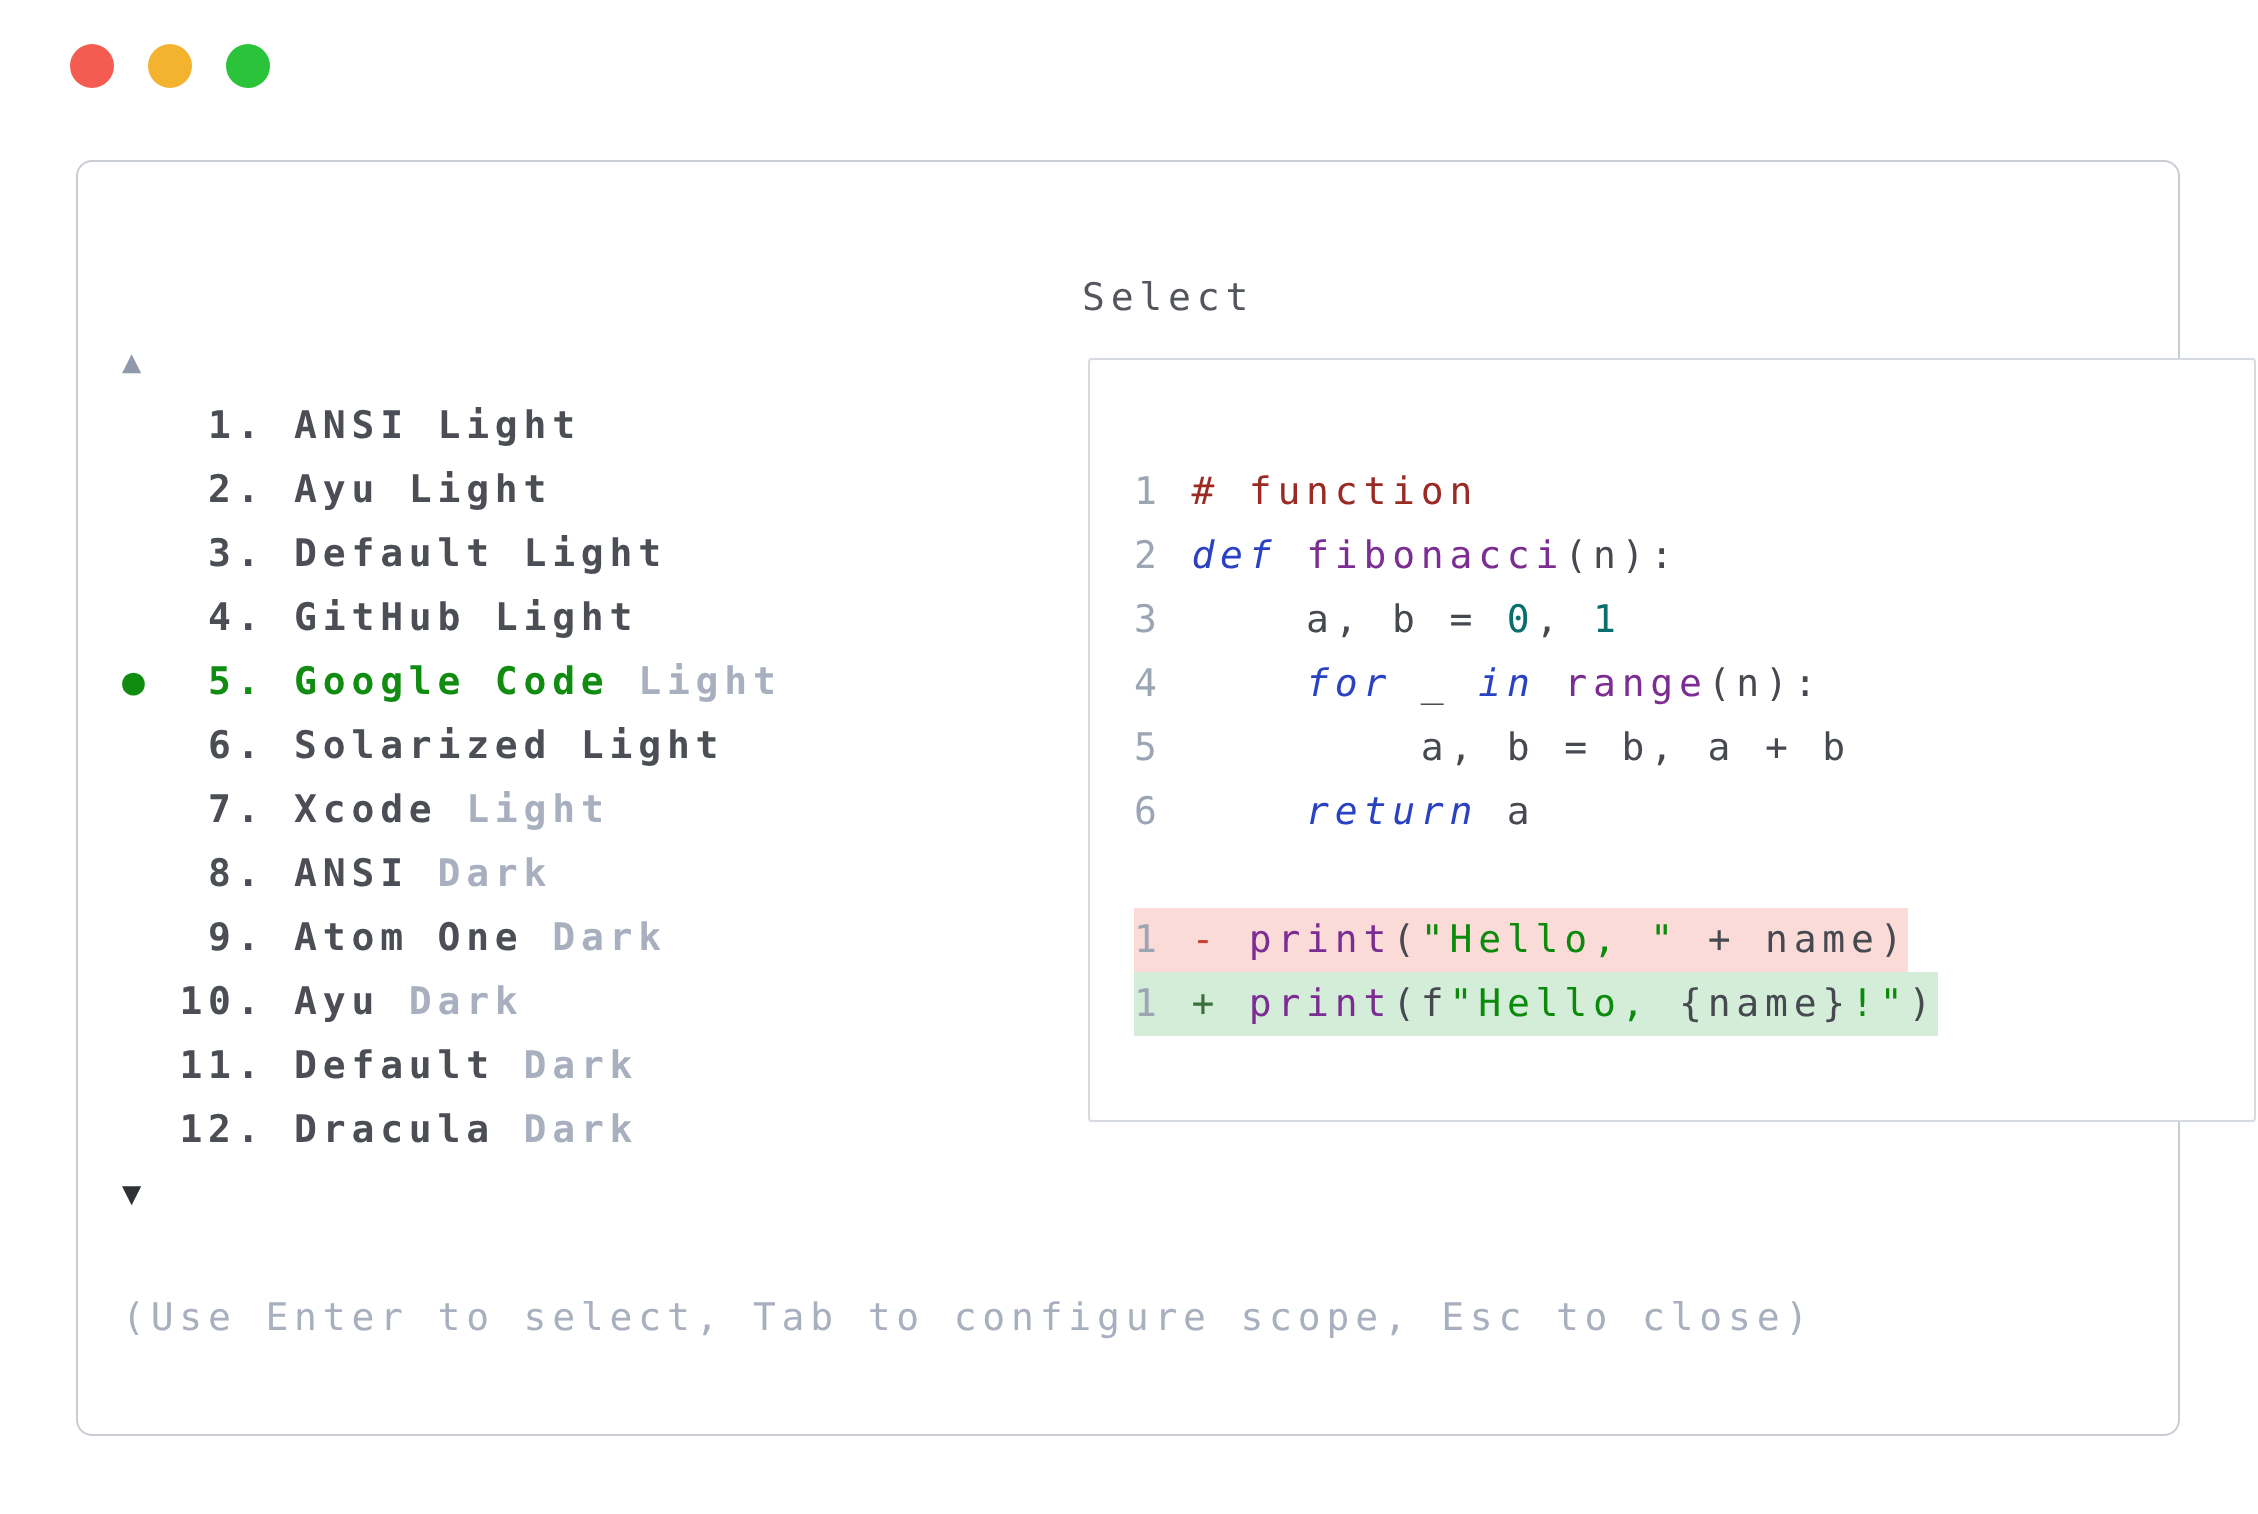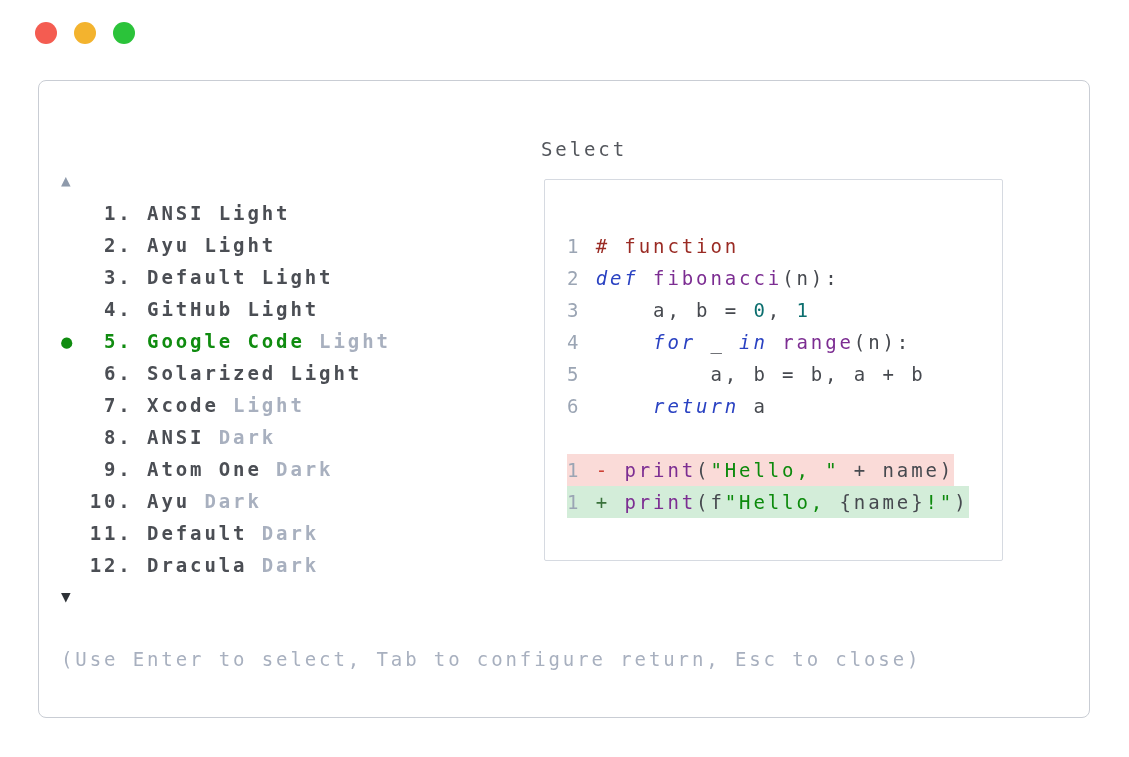--- a/index.html
+++ b/index.html
@@ -23,21 +23,21 @@
   .scroll-down { position:absolute; left:22px; top:500px; color:var(--scroll-down); font-size:16px; line-height:32px; }
   .help     { position:absolute; left:22px; top:562px; color:var(--muted); }
 
   .list { position:absolute; left:22px; top:116px; }
   .mrow { height:32px; }
   .item { color:var(--text-dark); cursor:default;font-weight:bold; }
   .sel  { color:var(--accent-green); }
   .item.selected .inum, .item.selected .iname { color:var(--accent-green); }
   .isuffix { color:var(--muted);margin-top:47px; }
 
-  .preview-box { position:absolute; left:505px; top:98px; width:459px; height:382px;
+  .preview-box { position:absolute; left:505px; top:98px; width:584px; height:382px;
                  background:#fff; border:1.5px solid var(--preview-border); border-radius:2px; }
   .code { padding:50px 0 0 22px; }
   .linewrap { display:inline-block; line-height:32px; height:32px; }
   .linewrap.removed { background:var(--diff-removed-bg); }
   .linewrap.added   { background:var(--diff-added-bg); }
 
   .lnum      { color:var(--linenum); }
   .tok-pl    { color:var(--code-plain); }
   .tok-comment { color:var(--code-comment); }
   .tok-kw    { color:var(--code-keyword);font-style:italic; }
@@ -56,18 +56,18 @@
   <span class="dot green"></span>
 </div>
 
 <div class="panel">
   <div class="mono ptitle">Select</div>
 
   <div class="mono scroll-up">▲</div>
   <div class="mono list" id="theme-list"><div class="mrow item"><span class="sel">  </span><span class="inum"> 1. </span><span class="iname">ANSI Light</span></div><div class="mrow item"><span class="sel">  </span><span class="inum"> 2. </span><span class="iname">Ayu Light</span></div><div class="mrow item"><span class="sel">  </span><span class="inum"> 3. </span><span class="iname">Default Light</span></div><div class="mrow item"><span class="sel">  </span><span class="inum"> 4. </span><span class="iname">GitHub Light</span></div><div class="mrow item selected"><span class="sel">● </span><span class="inum"> 5. </span><span class="iname">Google Code</span><span class="isuffix"> Light</span></div><div class="mrow item"><span class="sel">  </span><span class="inum"> 6. </span><span class="iname">Solarized Light</span></div><div class="mrow item"><span class="sel">  </span><span class="inum"> 7. </span><span class="iname">Xcode</span><span class="isuffix"> Light</span></div><div class="mrow item"><span class="sel">  </span><span class="inum"> 8. </span><span class="iname">ANSI</span><span class="isuffix"> Dark</span></div><div class="mrow item"><span class="sel">  </span><span class="inum"> 9. </span><span class="iname">Atom One</span><span class="isuffix"> Dark</span></div><div class="mrow item"><span class="sel">  </span><span class="inum">10. </span><span class="iname">Ayu</span><span class="isuffix"> Dark</span></div><div class="mrow item"><span class="sel">  </span><span class="inum">11. </span><span class="iname">Default</span><span class="isuffix"> Dark</span></div><div class="mrow item"><span class="sel">  </span><span class="inum">12. </span><span class="iname">Dracula</span><span class="isuffix"> Dark</span></div></div>
   <div class="mono scroll-down">▼</div>
 
-  <div class="mono help">(Use Enter to select, Tab to configure return, Esc to close)</div>
+  <div class="mono help">(Use Enter to select, Tab to configure scope, Esc to close)</div>
 
   <div class="preview-box">
     <div class="mono code" id="code-lines"><div class="mrow codeline"><span class="linewrap"><span class="lnum">1 </span><span class="tok-comment"># function</span></span></div><div class="mrow codeline"><span class="linewrap"><span class="lnum">2 </span><span class="tok-kw">def</span><span class="tok-pl"> </span><span class="tok-fn">fibonacci</span><span class="tok-pl">(n):</span></span></div><div class="mrow codeline"><span class="linewrap"><span class="lnum">3 </span><span class="tok-pl">    a, b = </span><span class="tok-num">0</span><span class="tok-pl">, </span><span class="tok-num">1</span></span></div><div class="mrow codeline"><span class="linewrap"><span class="lnum">4 </span><span class="tok-pl">    </span><span class="tok-kw">for</span><span class="tok-pl"> _ </span><span class="tok-kw">in</span><span class="tok-pl"> </span><span class="tok-fn">range</span><span class="tok-pl">(n):</span></span></div><div class="mrow codeline"><span class="linewrap"><span class="lnum">5 </span><span class="tok-pl">        a, b = b, a + b</span></span></div><div class="mrow codeline"><span class="linewrap"><span class="lnum">6 </span><span class="tok-pl">    </span><span class="tok-kw">return</span><span class="tok-pl"> a</span></span></div><div class="mrow codeline"><span class="linewrap"><span class="lnum">  </span></span></div><div class="mrow codeline"><span class="linewrap removed"><span class="lnum">1 </span><span class="tok-minus">- </span><span class="tok-fn">print</span><span class="tok-pl">(</span><span class="tok-str">"Hello, "</span><span class="tok-pl"> + name)</span></span></div><div class="mrow codeline"><span class="linewrap added"><span class="lnum">1 </span><span class="tok-plus">+ </span><span class="tok-fn">print</span><span class="tok-pl">(f</span><span class="tok-str">"Hello, </span><span class="tok-pl">{name}</span><span class="tok-str">!"</span><span class="tok-pl">)</span></span></div></div>
   </div>
 </div>
 
 </body></html>

